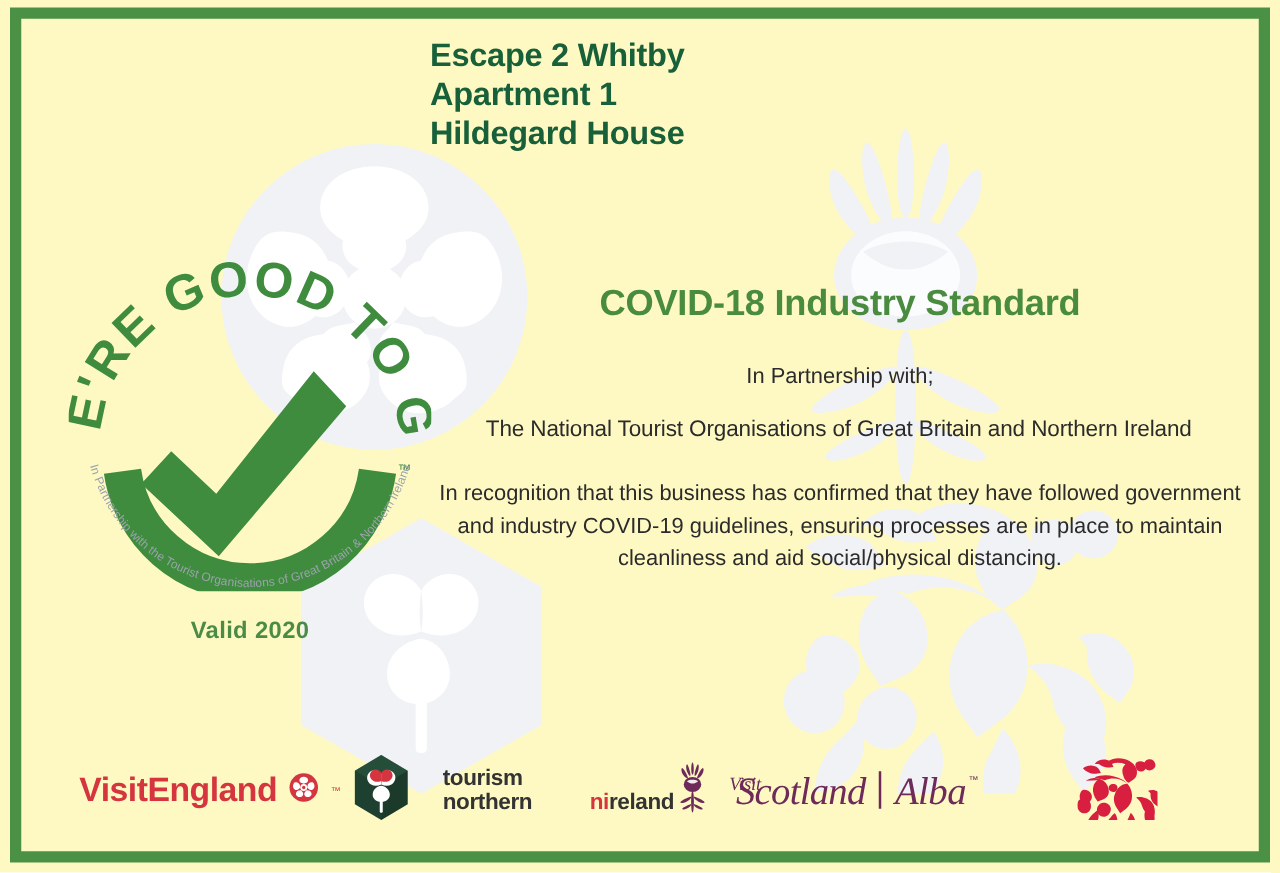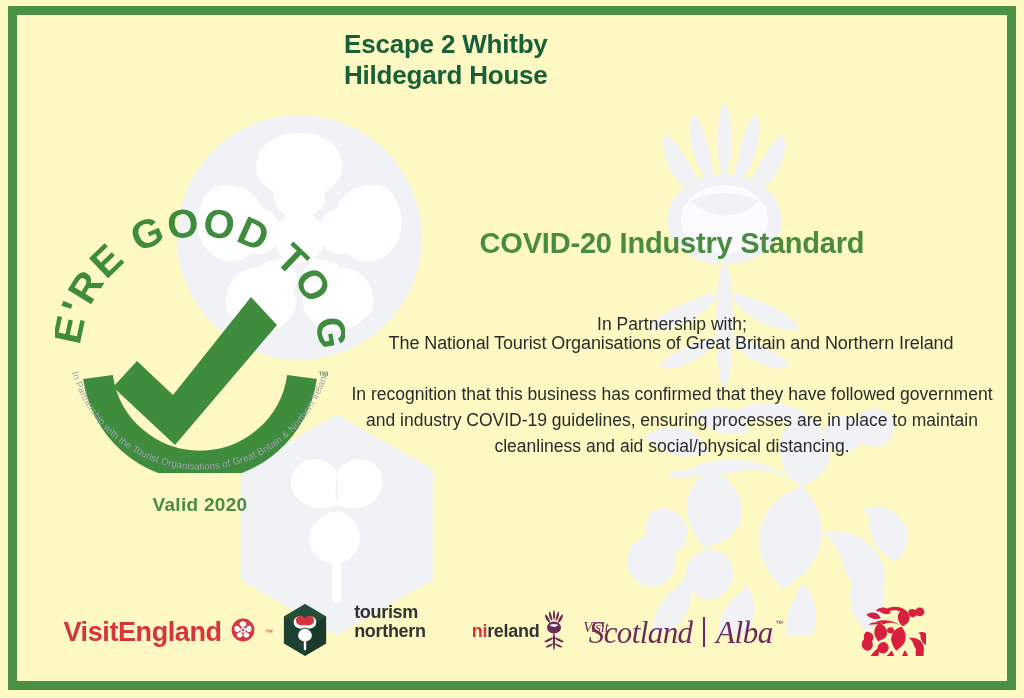--- a/index.html
+++ b/index.html
@@ -94,21 +94,20 @@
     letter-spacing: -0.2px;
   }
 
   .partnership-line {
     position: absolute;
     left: 330px; top: 275px;
     width: 650px;
     text-align: center;
     color: #2b2b2b;
     font-size: 17.5px;
-    margin-top: 24px;
   }
 
   .orgs-line {
     position: absolute;
     left: 318px; top: 318px;
     width: 672px;
     text-align: center;
     color: #2b2b2b;
     font-size: 18px;
     letter-spacing: -0.1px;
@@ -151,21 +150,21 @@
     letter-spacing: -0.4px;
   }
   .ve-tm {
     color: #d4353f;
     font-size: 8px;
     vertical-align: super;
     margin-left: 1px;
   }
 
   
-  .tni-wrap { display: flex; gap: 25px; }
+  .tni-wrap { display: flex; align-items: center; gap: 25px; }
   .tni-text-block {
     line-height: 19px;
     letter-spacing: -0.3px;
   }
   .tni-l1 { color: #333333; font-weight: bold; font-size: 18px; }
   .tni-l2 { color: #333333; font-weight: bold; font-size: 18px; }
   .tni-ni { color: #d4353f; margin-left: 46px; }
 
   
   .vs-wrap { display: flex; align-items: center; gap: 8px; }
@@ -307,20 +306,21 @@
           <path d="M148 158 c10 10 14 24 10 37 c-2 6-6 11-11 14 l-7 4 l-3-9 c-3-11-2-22 4-31 c2-5 5-10 7-15z"></path>
           <path d="M190 142 c14 4 24 16 24 31 c0 8-3 15-8 20 l-6 6 l-6-8 c-7-9-9-21-6-32 c2-6 5-12 2-17z"></path>
           <path d="M164 118 c16-4 34 2 44 16 c6 9 8 20 5 30 l-3 9 l-9-5 c-11-6-19-16-21-28 c-2-8-7-16-16-22z"></path>
           <path d="M196 100 c12-6 26-2 33 10 c5 8 4 18-1 25 l-5 7 l-8-6 c-9-7-14-18-13-28 c0-3 -3-6-6-8z"></path>
         </g>
       </svg>
     </div>
 
     <div class="header-block">
       <div class="header-line">Escape 2 Whitby</div>
+      <div class="header-line">Apartment 1</div>
       <div class="header-line">Hildegard House</div>
     </div>
 
     <div class="badge">
       <svg viewBox="0 0 290 300" width="290" height="300">
         <defs>
           <path id="arcTop" d="M 26 168 A 120 120 0 0 1 264 168" fill="none"></path>
           <path id="arcBottom" d="M 16 196 A 133 133 0 0 0 274 196" fill="none"></path>
         </defs>
 
@@ -337,21 +337,21 @@
         <path d="M 43 204 A 103 103 0 0 0 247 204" fill="none" stroke="#3f8c3f" stroke-width="30" stroke-linecap="butt"></path>
 
         <text font-family="'Liberation Sans', sans-serif" font-size="9.6" fill="#9aa3ab" letter-spacing="0.1">
           <textPath href="#arcBottom" startOffset="50%" text-anchor="middle">In Partnership with the Tourist Organisations of Great Britain &amp; Northern Ireland</textPath>
         </text>
       </svg>
     </div>
 
     <div class="valid-text">Valid 2020</div>
 
-    <div class="main-title">COVID-20 Industry Standard</div>
+    <div class="main-title">COVID-18 Industry Standard</div>
     <div class="partnership-line">In Partnership with;</div>
     <div class="orgs-line">The National Tourist Organisations of Great Britain and Northern Ireland</div>
     <div class="recognition">In recognition that this business has confirmed that they have followed government and industry COVID-19 guidelines, ensuring processes are in place to maintain cleanliness and aid social/physical distancing.</div>
 
   </div>
 
   <div class="footer">
 
     <div class="footer-slot">
       <div class="ve-wrap">

